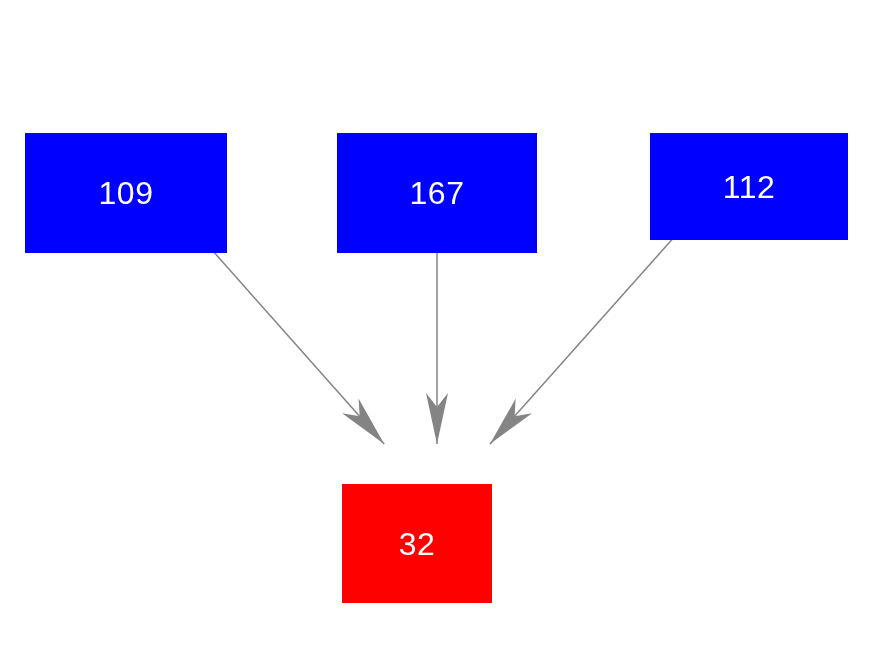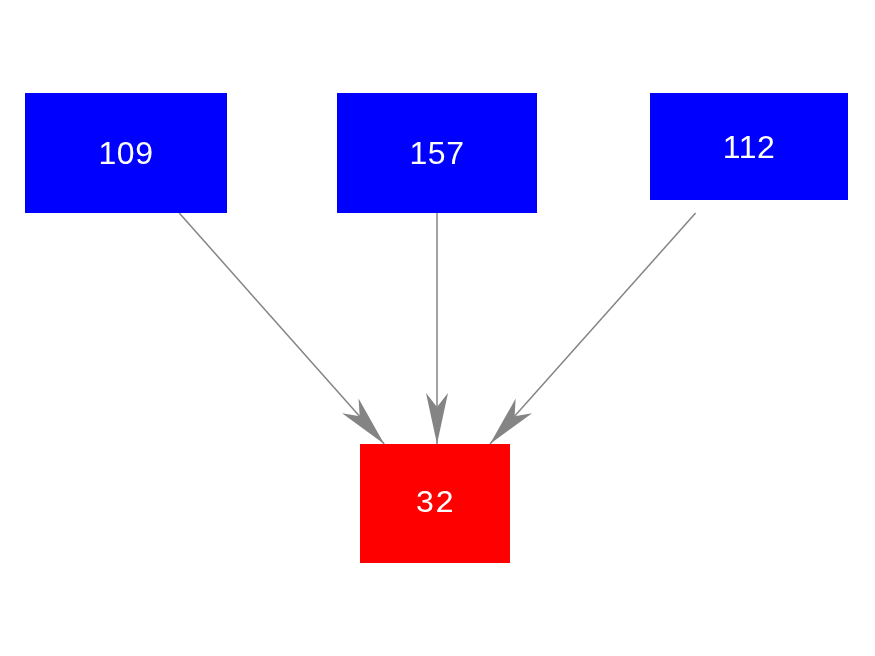--- a/index.html
+++ b/index.html
@@ -23,20 +23,21 @@
     height: 656px;
     pointer-events: none;
   }
   .node {
     position: absolute;
     display: flex;
     align-items: center;
     justify-content: center;
     box-sizing: border-box;
     cursor: pointer;
+    margin-top: 40px;
   }
   .node-label {
     font-size: 32px;
     line-height: 1;
     letter-spacing: 0.5px;
     user-select: none;
   }
 </style>
 </head>
 <body>
@@ -48,21 +49,21 @@
       <line x1="437" y1="213" x2="437" y2="444" stroke="#848484" stroke-width="1.5"></line>
       <polygon points="0,0 -51,-11 -37,0 -51,11" fill="#848484" transform="translate(437,444) rotate(90)"></polygon>
       <line x1="695.5905848787446" y1="213" x2="489.96433666191155" y2="444" stroke="#848484" stroke-width="1.5"></line>
       <polygon points="0,0 -51,-11 -37,0 -51,11" fill="#848484" transform="translate(489.96433666191155,444) rotate(131.67409912415877)"></polygon>
     </svg>
 
 <div class="node" style="left: 25px; top: 93px; width: 202px; height: 120px; background: rgb(0, 0, 255);">
       <span class="node-label" style="color: rgb(255, 255, 255);">109</span>
     </div>
     <div class="node" style="left: 337px; top: 93px; width: 200px; height: 120px; background: rgb(0, 0, 255);">
-      <span class="node-label" style="color: rgb(255, 255, 255);">157</span>
+      <span class="node-label" style="color: rgb(255, 255, 255);">167</span>
     </div>
     <div class="node" style="left: 650px; top: 93px; width: 198px; height: 107px; background: rgb(0, 0, 255);">
       <span class="node-label" style="color: rgb(255, 255, 255);">112</span>
     </div>
-    <div class="node" style="left: 360px; top: 444px; width: 150px; height: 119px; background: rgb(255, 0, 0); font-family: Liberation Mono, monospace;">
+    <div class="node" style="left: 342px; top: 444px; width: 150px; height: 119px; background: rgb(255, 0, 0);">
       <span class="node-label" style="color: rgb(255, 255, 255);">32</span>
     </div>
   </div>
 
 </body></html>

